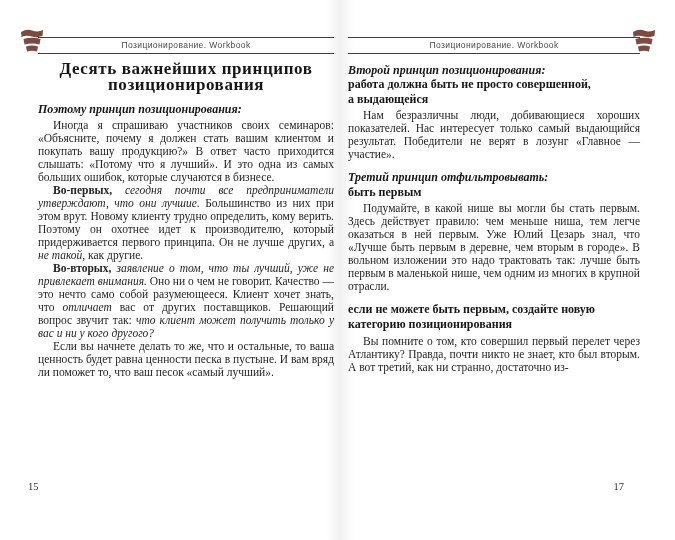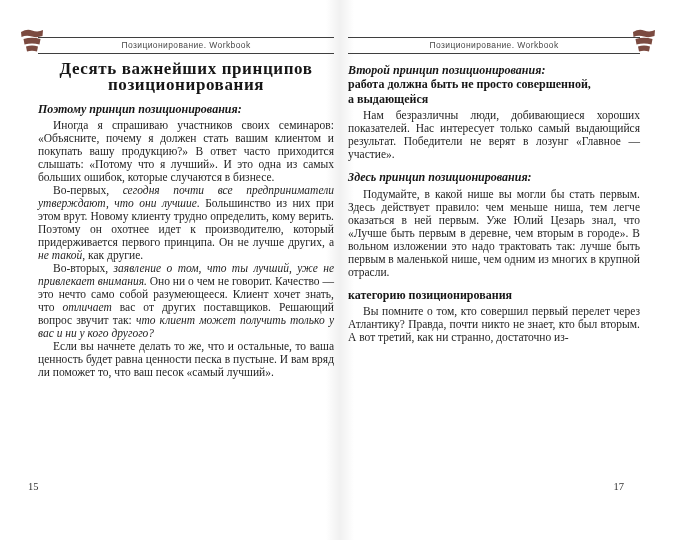--- a/index.html
+++ b/index.html
@@ -54,21 +54,21 @@
   .principle div{margin:0;}
 
   .body-p{
     margin:0;
     font-size:11.5px;
     line-height:13px;
     text-align:justify;
     text-indent:15px;
     color:#242424;
   }
-  .seg-bold{font-weight:normal;}
+  .seg-bold{font-weight:bold;}
   .seg-italic{font-style:italic;}
 
   .page-number{
     position:absolute;top:481px;
     font-size:10.5px;color:#333333;
   }
   .page-number-left{left:28px;}
   .page-number-right{left:602px;width:22px;text-align:right;}
 </style>
 </head>
@@ -115,26 +115,28 @@
 
   <div class="principle">
     <div class="lead">Второй принцип позиционирования:</div>
     <div>работа должна быть не просто совершенной,</div>
     <div>а выдающейся</div>
   </div>
 
   <p class="body-p"><span>Нам безразличны люди, добивающиеся хороших показателей. Нас интересует только самый выдающийся результат. Победители не верят в лозунг «Главное — участие».</span></p>
 
   <div class="principle">
-    <div class="lead">Здесь принцип позиционирования:</div>
+    <div class="lead">Третий принцип отфильтровывать:</div>
+    <div>быть первым</div>
   </div>
 
   <p class="body-p"><span>Подумайте, в какой нише вы могли бы стать первым. Здесь действует правило: чем меньше ниша, тем легче оказаться в ней первым. Уже Юлий Цезарь знал, что «Лучше быть первым в деревне, чем вторым в городе». В вольном изложении это надо трактовать так: лучше быть первым в маленькой нише, чем одним из многих в крупной отрасли.</span></p>
 
   <div class="principle">
+    <div>если не можете быть первым, создайте новую</div>
     <div>категорию позиционирования</div>
   </div>
 
   <p class="body-p"><span>Вы помните о том, кто совершил первый перелет через Атлантику? Правда, почти никто не знает, кто был вторым. А вот третий, как ни странно, достаточно из-</span></p>
 </div>
 
 <div class="page-number page-number-left">15</div>
 <div class="page-number page-number-right">17</div>
 
 </body></html>

